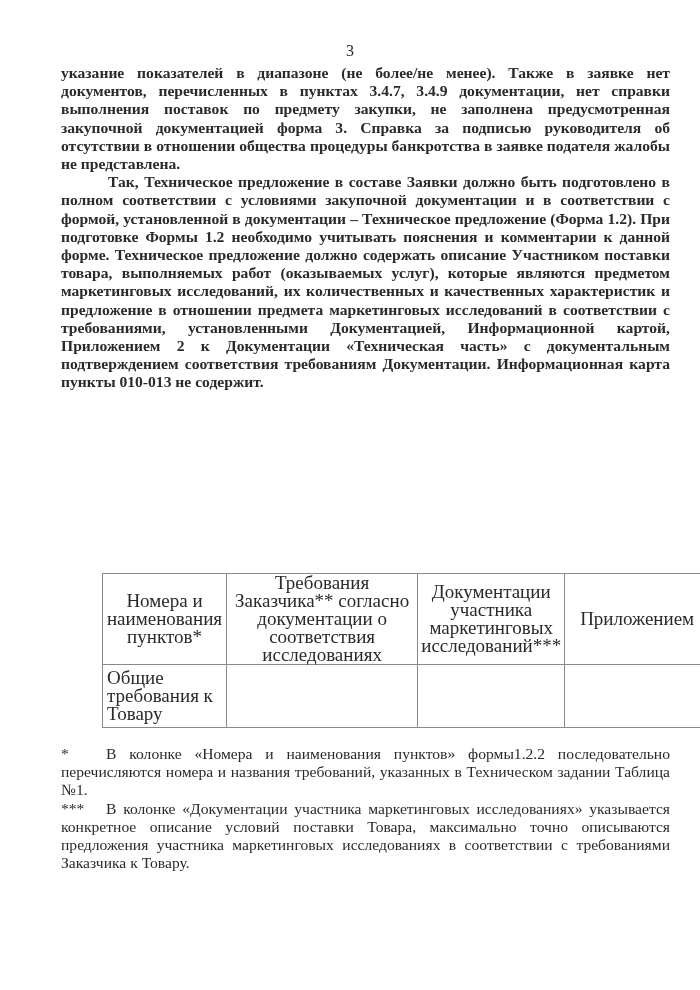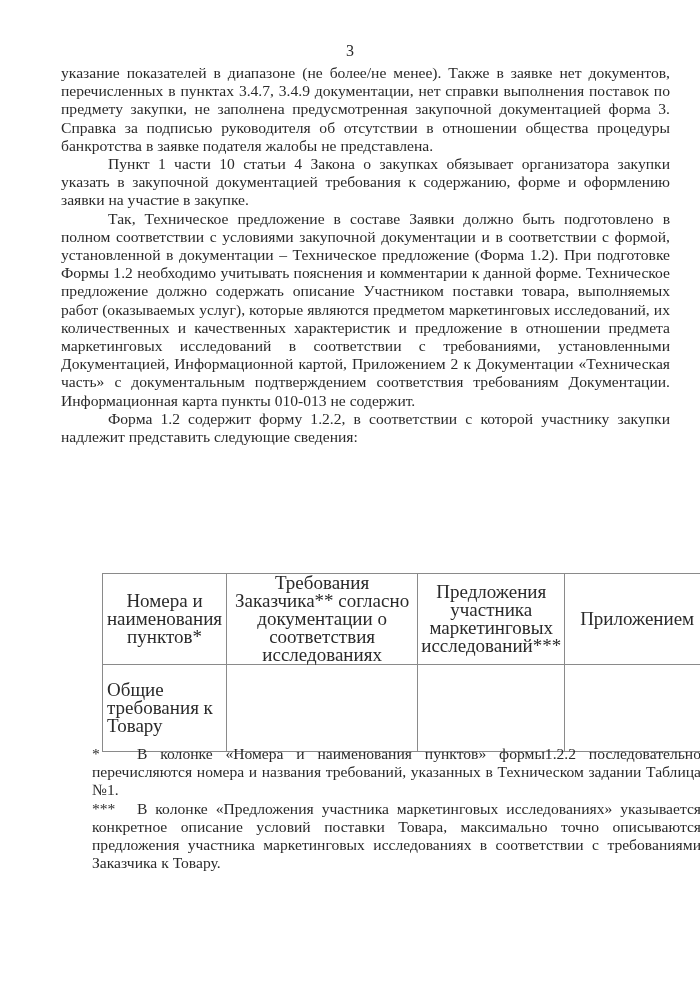--- a/index.html
+++ b/index.html
@@ -6,73 +6,71 @@
   body {
     width:700px; height:990px; background:#ffffff; position:relative; overflow:hidden;
     font-family: "Liberation Serif", "DejaVu Serif", serif; color:#2a2a2a;
   }
   .page-num {
     position:absolute; top:42px; left:0; width:700px; text-align:center;
     font-size:16px; line-height:18px;
   }
   .text {
     position:absolute; left:61px; width:609px;
-    font-size:15.6px; line-height:18.2px; text-align:justify;
+    font-size:15.6px; line-height:18.2px; text-align:justify;font-weight:bold;
   }
   .text p { margin:0; }
   .indent { text-indent:47px; }
   #block1 { top:64px; }
   table.form {
     position:absolute; left:62px; top:573px; width:608px; height:149px;
     border-collapse:collapse; font-size:19px; line-height:18px;margin-left:40px;
   }
   table.form td, table.form th {
     border:1.3px solid #8a8a8a; font-weight:normal; vertical-align:middle;
     text-align:center; padding:0 3px;
   }
   table.form th { height:74px; }
-  table.form td { vertical-align:top; text-align:left; padding:16px 4px; }
+  table.form td { vertical-align:top; text-align:left; padding:4px 4px; }
   .notes {
     position:absolute; left:61px; top:745px; width:609px;
-    font-size:15.6px; line-height:18.2px; text-align:justify;margin-left:31px;
+    font-size:15.6px; line-height:18.2px; text-align:justify;
   }
   .notes p { margin:0; }
   .mark { display:inline-block; width:45px; text-indent:0; }
 </style>
 </head>
 <body>
 
 <div class="page-num">3</div>
 
 <div class="text" id="block1">
   <p>указание  показателей в диапазоне (не более/не менее). Также в заявке нет документов, перечисленных в пунктах 3.4.7, 3.4.9 документации, нет справки выполнения поставок по предмету закупки, не заполнена предусмотренная закупочной документацией форма 3. Справка за подписью руководителя об отсутствии в отношении общества процедуры банкротства в заявке подателя жалобы не представлена.</p>
-  <p class="indent">Пункт 1 части 10 статьи 4 Закона о закупках обязывает организатора закупки указать в закупочной документацией требования к содержанию, форме и оформлению заявки на участие в закупке.</p>
   <p class="indent">Так, Техническое предложение в составе Заявки должно быть подготовлено в полном соответствии с условиями закупочной документации и в соответствии с формой, установленной в  документации – Техническое предложение (Форма 1.2). При подготовке Формы 1.2 необходимо учитывать пояснения и комментарии к данной форме. Техническое предложение должно содержать описание Участником поставки товара, выполняемых работ (оказываемых услуг), которые являются предметом маркетинговых исследований, их количественных и качественных характеристик и предложение в отношении предмета маркетинговых исследований в соответствии с требованиями, установленными Документацией, Информационной картой, Приложением 2 к Документации «Техническая часть» с документальным подтверждением соответствия требованиям Документации. Информационная карта пункты 010-013 не содержит.</p>
-  <p class="indent">Форма 1.2 содержит форму 1.2.2, в соответствии с которой участнику закупки надлежит представить следующие сведения:</p>
 </div>
 
 <table class="form">
   <colgroup>
     <col style="width:124px">
     <col style="width:192px">
     <col style="width:147px">
     <col style="width:145px">
   </colgroup>
   <tbody>
       <tr>
     <th>Номера и наименования пунктов*</th>
     <th>Требования Заказчика** согласно документации о соответствия исследованиях</th>
-    <th>Предложения участника маркетинговых исследований***</th>
+    <th>Документации участника маркетинговых исследований***</th>
     <th>Приложением</th>
   </tr>
   <tr>
     <td>Общие требования к Товару</td>
     <td></td>
     <td></td>
     <td></td>
   </tr>
 </tbody>
   </table>
 
 <div class="notes">
   <p><span class="mark">*</span><span>В колонке «Номера и наименования пунктов» формы1.2.2 последовательно перечисляются номера и названия требований, указанных в Техническом задании Таблица №1.</span></p>
-  <p><span class="mark">***</span><span>В колонке «Предложения участника маркетинговых исследованиях» указывается конкретное описание условий поставки Товара, максимально точно описываются предложения участника маркетинговых исследованиях в соответствии с требованиями Заказчика к Товару.</span></p>
+  <p><span class="mark">***</span><span>В колонке «Документации участника маркетинговых исследованиях» указывается конкретное описание условий поставки Товара, максимально точно описываются предложения участника маркетинговых исследованиях в соответствии с требованиями Заказчика к Товару.</span></p>
 </div>
 
 </body></html>

